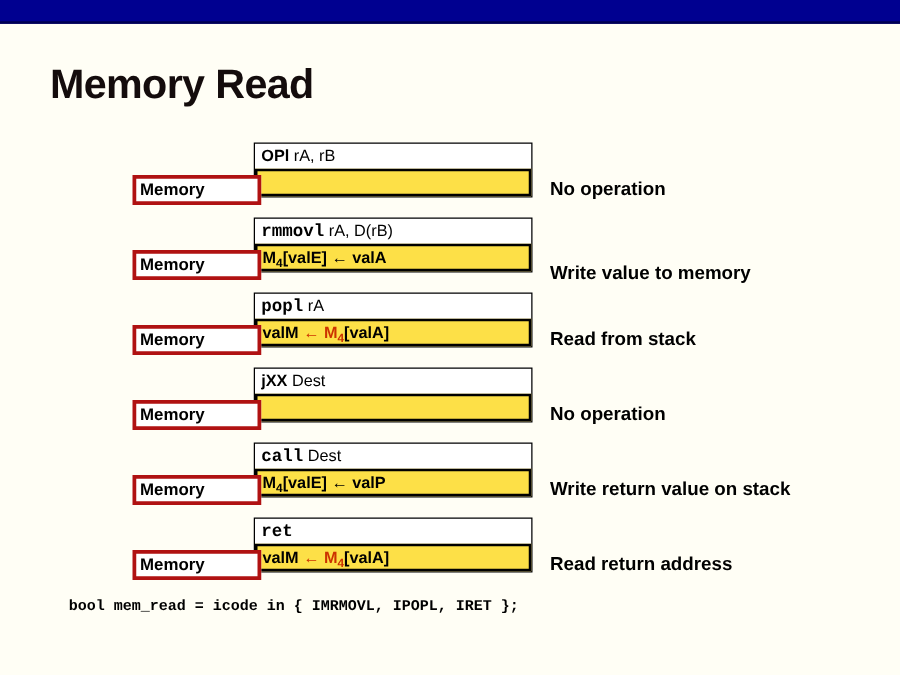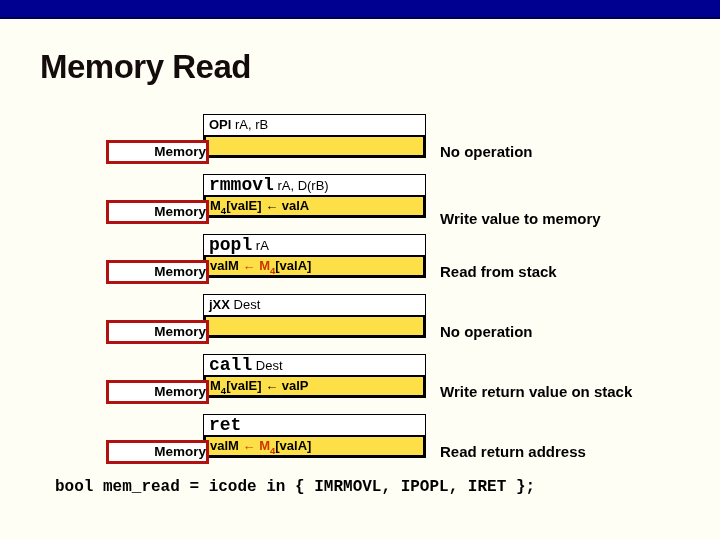--- a/index.html
+++ b/index.html
@@ -19,43 +19,43 @@
   }
   .group{
     position:absolute;left:203px;width:221px;height:42px;
     border:1px solid #000000;background:#ffffff;
   }
   .instr{
     height:20px;line-height:20px;padding-left:5px;
     font-size:13px;color:#000;white-space:nowrap;
   }
   .instr .mn{font-weight:bold;}
-  .instr .mn.mono{font-family:"Liberation Mono", monospace;font-size:18px;}
+  .instr .mn.mono{font-family:"Liberation Mono", monospace;font-size:14px;}
   .greenbox{
     position:absolute;left:0;right:0;bottom:0;height:22px;
     box-sizing:border-box;border:2px solid #000;background:#fde047;
     line-height:18px;padding-left:4px;
     font-size:13px;font-weight:bold;color:#000;white-space:nowrap;
   }
   .greenbox .hl{color:#cc3300;}
   .greenbox sub{font-size:9.5px;line-height:0;}
   .memlabel{
     position:absolute;left:106px;width:94px;height:18px;
     border:3px solid #b01212;background:#ffffff;
     line-height:18px;padding-left:3px;
-    font-size:13.5px;font-weight:bold;color:#000;text-align:right;
+    font-size:13.5px;font-weight:bold;color:#000;
   }
   .desc{
     position:absolute;left:440px;height:24px;line-height:24px;
     font-size:15px;font-weight:bold;color:#000;white-space:nowrap;
   }
   .code{
     position:absolute;left:55px;top:478px;
     font-family:"Liberation Mono", monospace;
-    font-size:16px;font-weight:bold;color:#000;white-space:nowrap;
+    font-size:12px;font-weight:bold;color:#000;white-space:nowrap;
   }
 </style>
 </head>
 <body>
 
 <div class="topbar"></div>
 
 <h1 class="title">Memory Read</h1>
 
 <div id="rows">

